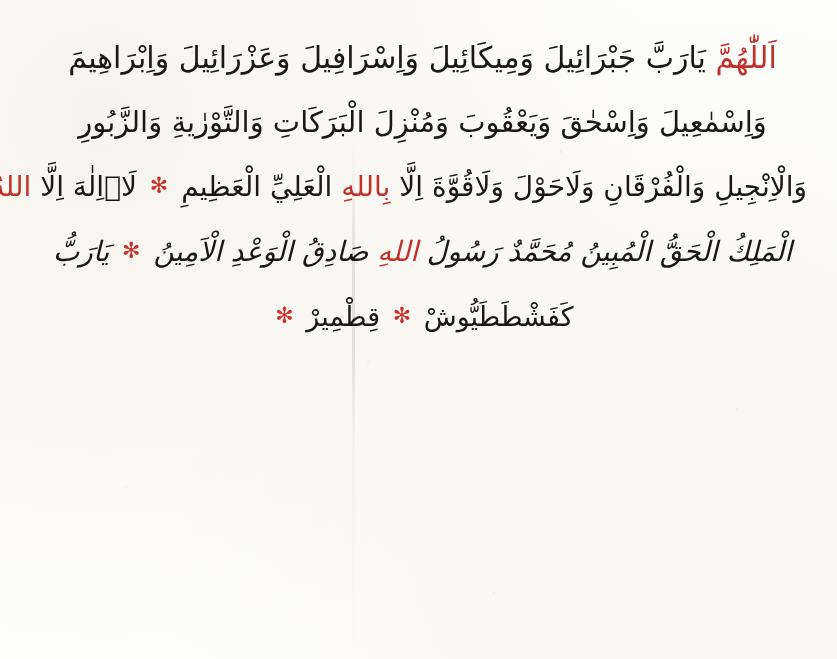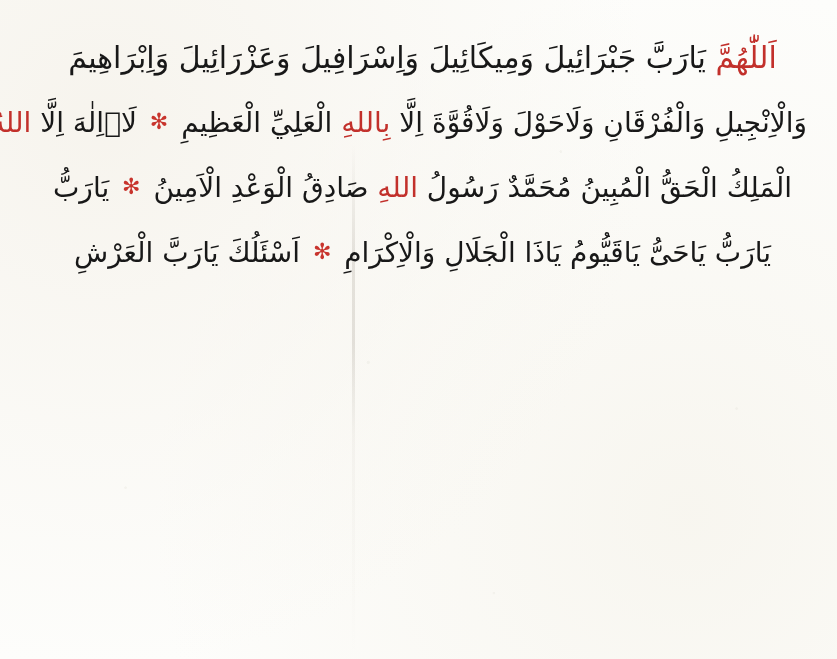--- a/index.html
+++ b/index.html
@@ -73,21 +73,21 @@
     font-size: 29px;
     line-height: 64px;
     color: #181818;
     white-space: nowrap;
     letter-spacing: 0px;
   }
 
   .line.l1  { font-size: 30px; }
   .line.l2  { font-size: 29px; }
   .line.l3  { font-size: 28px; }
-  .line.l4  { font-size: 28px; }
+  .line.l4  { font-size: 28px; font-style: italic; }
   .line.l5  { font-size: 28px; }
   .line.l6  { font-size: 27px; }
   .line.l7  { font-size: 27px; }
   .line.l8  { font-size: 27px; }
 
   .red {
     color: #c2302b;
   }
 
   
@@ -106,24 +106,25 @@
 
   <div id="paper-texture"></div>
   <div id="page-crease"></div>
 
   <div id="text-block">
 
     <div class="line l1">
       <span class="red">اَللّٰهُمَّ</span><span> يَارَبَّ جَبْرَائِيلَ وَمِيكَائِيلَ وَاِسْرَافِيلَ وَعَزْرَائِيلَ وَاِبْرَاهِيمَ</span>
     </div>
 
+    <div class="line l2">وَاِسْمٰعِيلَ وَاِسْحٰقَ وَيَعْقُوبَ وَمُنْزِلَ الْبَرَكَاتِ وَالتَّوْرٰيةِ وَالزَّبُورِ</div>
 
     <div class="line l3">وَالْاِنْجِيلِ وَالْفُرْقَانِ وَلَاحَوْلَ وَلَاقُوَّةَ اِلَّا <span class="red">بِاللهِ</span> الْعَلِيِّ الْعَظِيمِ <span class="sep">✻</span> لَاۤاِلٰهَ اِلَّا <span class="red">اللهُ</span></div>
 
     <div class="line l4">الْمَلِكُ الْحَقُّ الْمُبِينُ مُحَمَّدٌ رَسُولُ <span class="red">اللهِ</span> صَادِقُ الْوَعْدِ الْاَمِينُ <span class="sep">✻</span> يَارَبُّ</div>
 
-    <div class="line l5">يَارَبُّ يَاحَىُّ يَاقَيُّومُ يَاذَا الْجَلَالِ وَالْاِكْرَامِ <span class="sep">✻</span> اَسْئَلُكَ يَارَبَّ الْعَرْشِ</div>
 
 
 
+    <div class="line l8">كَفَشْطَطَيُّوشْ <span class="sep">✻</span> قِطْمِيرْ <span class="sep">✻</span></div>
 
   </div>
 </div>
 
 </body></html>

